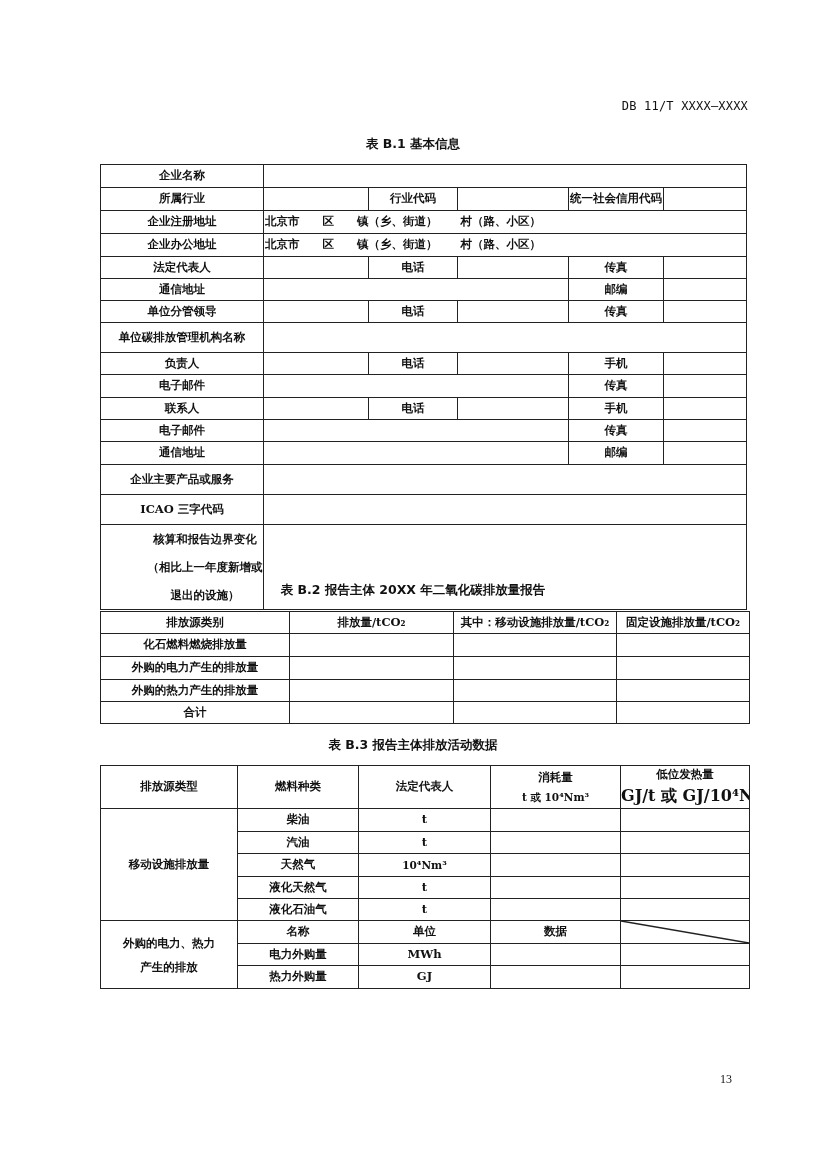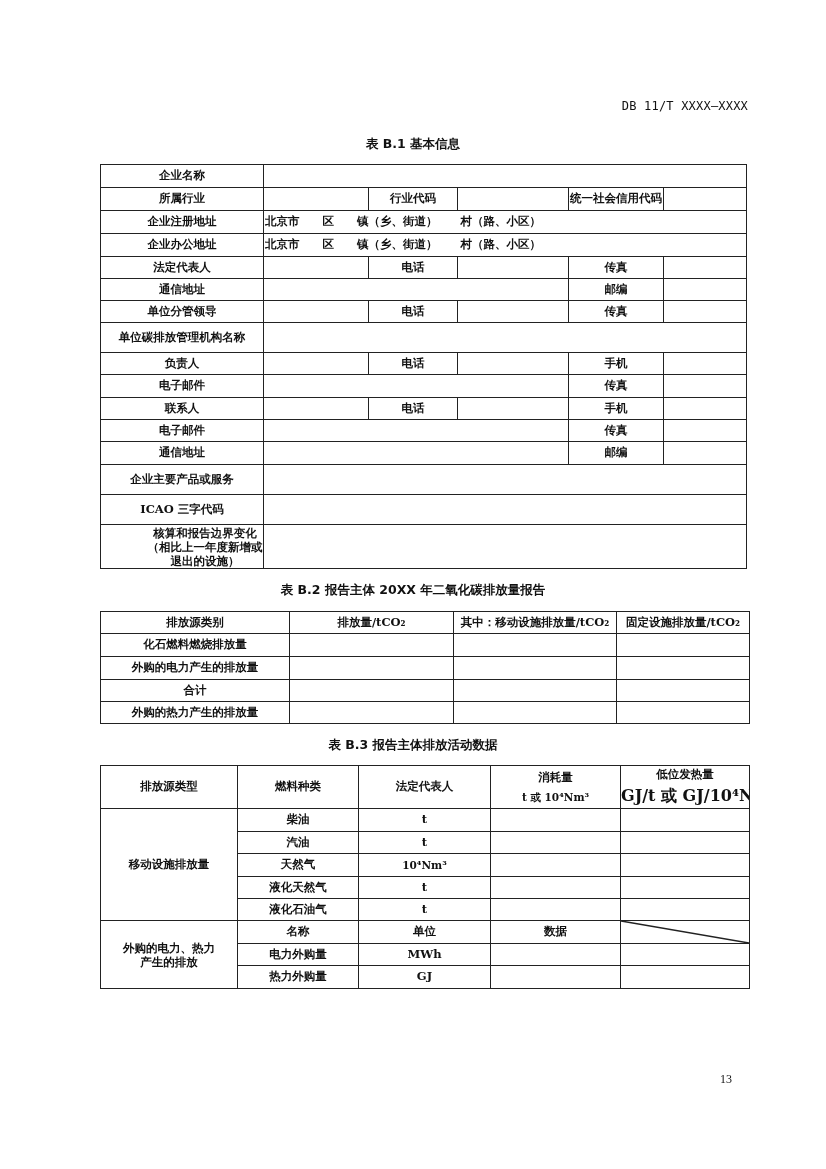--- a/index.html
+++ b/index.html
@@ -7,21 +7,21 @@
          font-family:"DejaVu Serif", "Liberation Serif", serif; color:#111; }
   .hdr { position:absolute; right:78px; top:99px; font-family:"DejaVu Sans Mono","Liberation Mono",monospace; font-size:12px; letter-spacing:0.2px; }
   .caption { position:absolute; left:0; width:826px; text-align:center; font-family:"DejaVu Sans","Liberation Sans",sans-serif; font-weight:bold; font-size:12.5px; }
   table { position:absolute; border-collapse:collapse; table-layout:fixed; font-size:11.5px; }
   td { border:1px solid #222; padding:0; text-align:center; vertical-align:middle; white-space:nowrap; overflow:hidden; line-height:1.15; }
   td.l { text-align:left; padding-left:1px; }
   .outer { border:1.5px solid #222;font-weight:bold; }
   .pn { position:absolute; left:720px; top:1072px; font-size:12px; font-family:"Liberation Serif",serif; }
   .diag { position:relative; }
   .diag svg { position:absolute; left:0; top:0; width:100%; height:100%; }
-  .wrap { white-space:normal; line-height:14px;padding-left:46px; }
+  .wrap { white-space:normal; line-height:28px;padding-left:46px; }
 </style>
 </head>
 <body>
 
 <div class="hdr">DB 11/T XXXX—XXXX</div>
 
 <div class="caption" style="top:136px;">表 B.1 基本信息</div>
 <table class="outer" style="left:100px; top:164px; width:646px;">
   <colgroup>
       <col style="width:163px">
@@ -148,27 +148,27 @@
         <td></td>
         <td></td>
       </tr>
   <tr style="height:23px">
         <td>外购的电力产生的排放量</td>
         <td></td>
         <td></td>
         <td></td>
       </tr>
   <tr style="height:22px">
+        <td>外购的热力产生的排放量</td>
+        <td></td>
+        <td></td>
+        <td></td>
+      </tr>
+  <tr style="height:22px">
         <td>合计</td>
-        <td></td>
-        <td></td>
-        <td></td>
-      </tr>
-  <tr style="height:22px">
-        <td>外购的热力产生的排放量</td>
         <td></td>
         <td></td>
         <td></td>
       </tr>
 </tbody>
   </table>
 
 <div class="caption" style="top:737px;">表 B.3 报告主体排放活动数据</div>
 <table class="outer" style="left:100px; top:765px; width:649px;">
   <colgroup>
@@ -217,21 +217,21 @@
     <td></td>
         <td></td>
   </tr>
   <tr style="height:22px">
     <td>液化石油气</td>
     <td>t</td>
     <td></td>
         <td></td>
   </tr>
   <tr style="height:23px">
-    <td rowspan="3" class="wrap" style="padding:0 18px; line-height:14px;">外购的电力、热力产生的排放</td>
+    <td rowspan="3" class="wrap" style="padding:0 18px; line-height:24px;">外购的电力、热力产生的排放</td>
     <td>名称</td>
     <td>单位</td>
     <td>数据</td>
     <td class="diag">
           <svg viewBox="0 0 100 100" preserveAspectRatio="none">
             <line x1="0" y1="0" x2="100" y2="100" stroke="#222" stroke-width="1.5" vector-effect="non-scaling-stroke"></line>
           </svg>
         </td>
   </tr>
   <tr style="height:22px">

